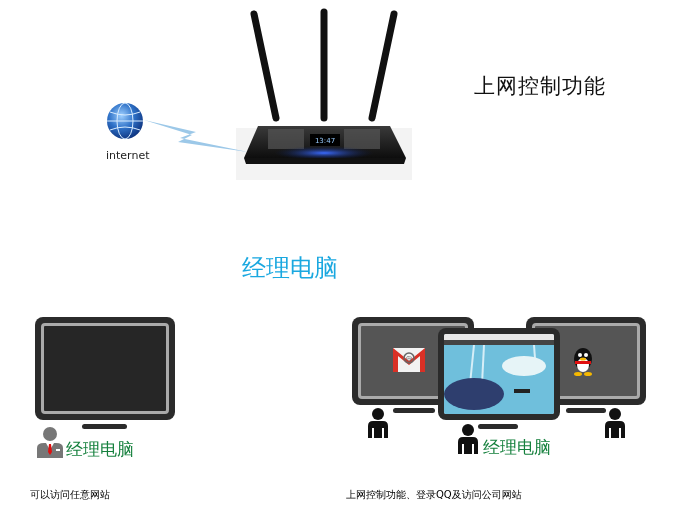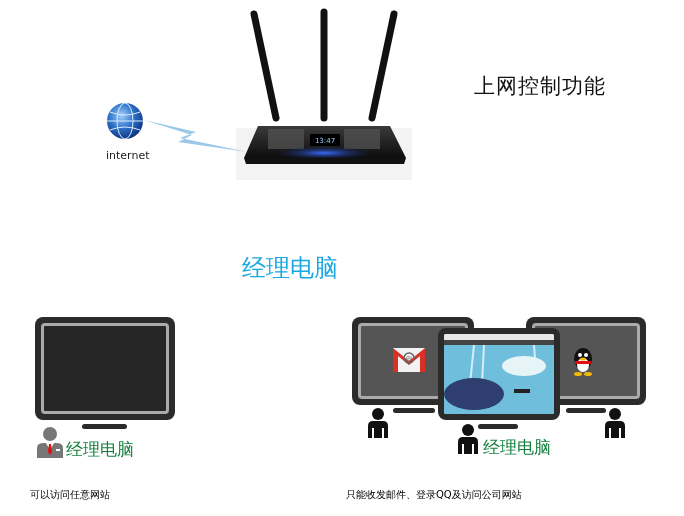--- a/index.html
+++ b/index.html
@@ -148,13 +148,13 @@
   </div>
 </div>
 <div class="stand" style="left:478px;top:424px;width:40px;"></div>
 <div class="person" style="left:457px;top:424px;">
   <svg width="22" height="30" viewBox="0 0 22 30">
       <circle cx="11" cy="6" r="6" fill="#111"></circle>
       <path d="M1 30 L1 18 Q1 13 6 13 L16 13 Q21 13 21 18 L21 30 L17 30 L17 20 L15 20 L15 30 L7 30 L7 20 L5 20 L5 30 Z" fill="#111"></path>
     </svg>
 </div>
 <div class="abs label" style="left:483px;top:436px;">经理电脑</div>
-<div class="abs caption" style="left:346px;top:488px;">只能收发邮件、登录QQ及访问公司网站</div>
+<div class="abs caption" style="left:346px;top:488px;">上网控制功能、登录QQ及访问公司网站</div>
 
 </body></html>

